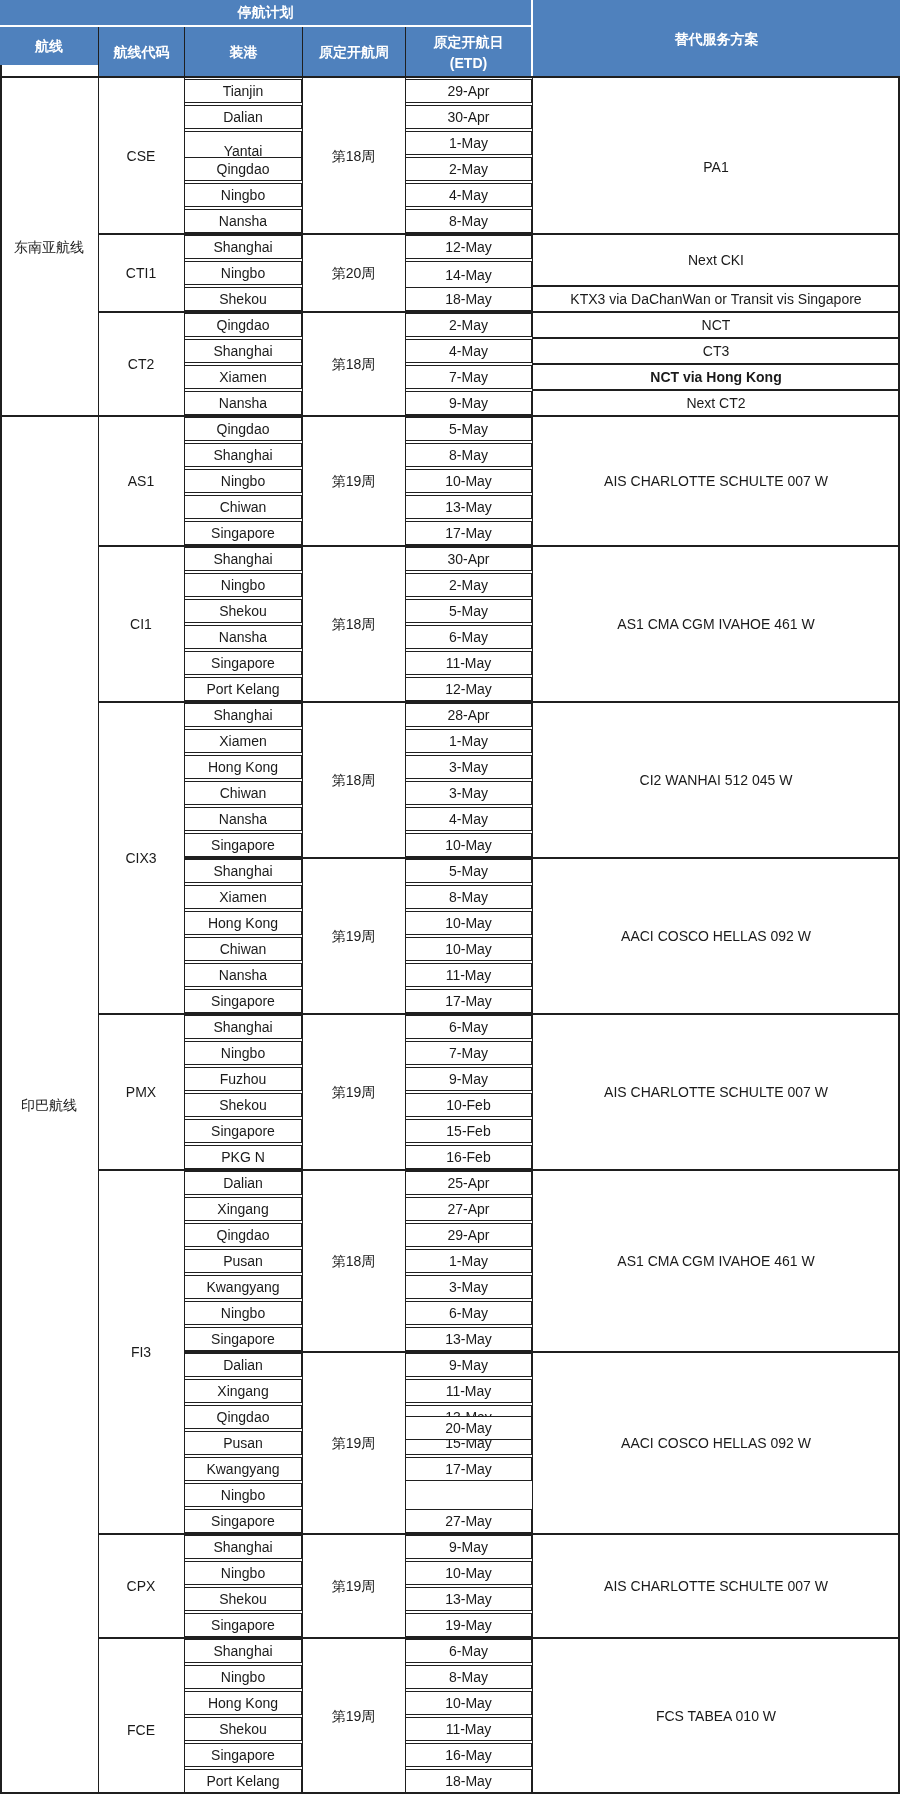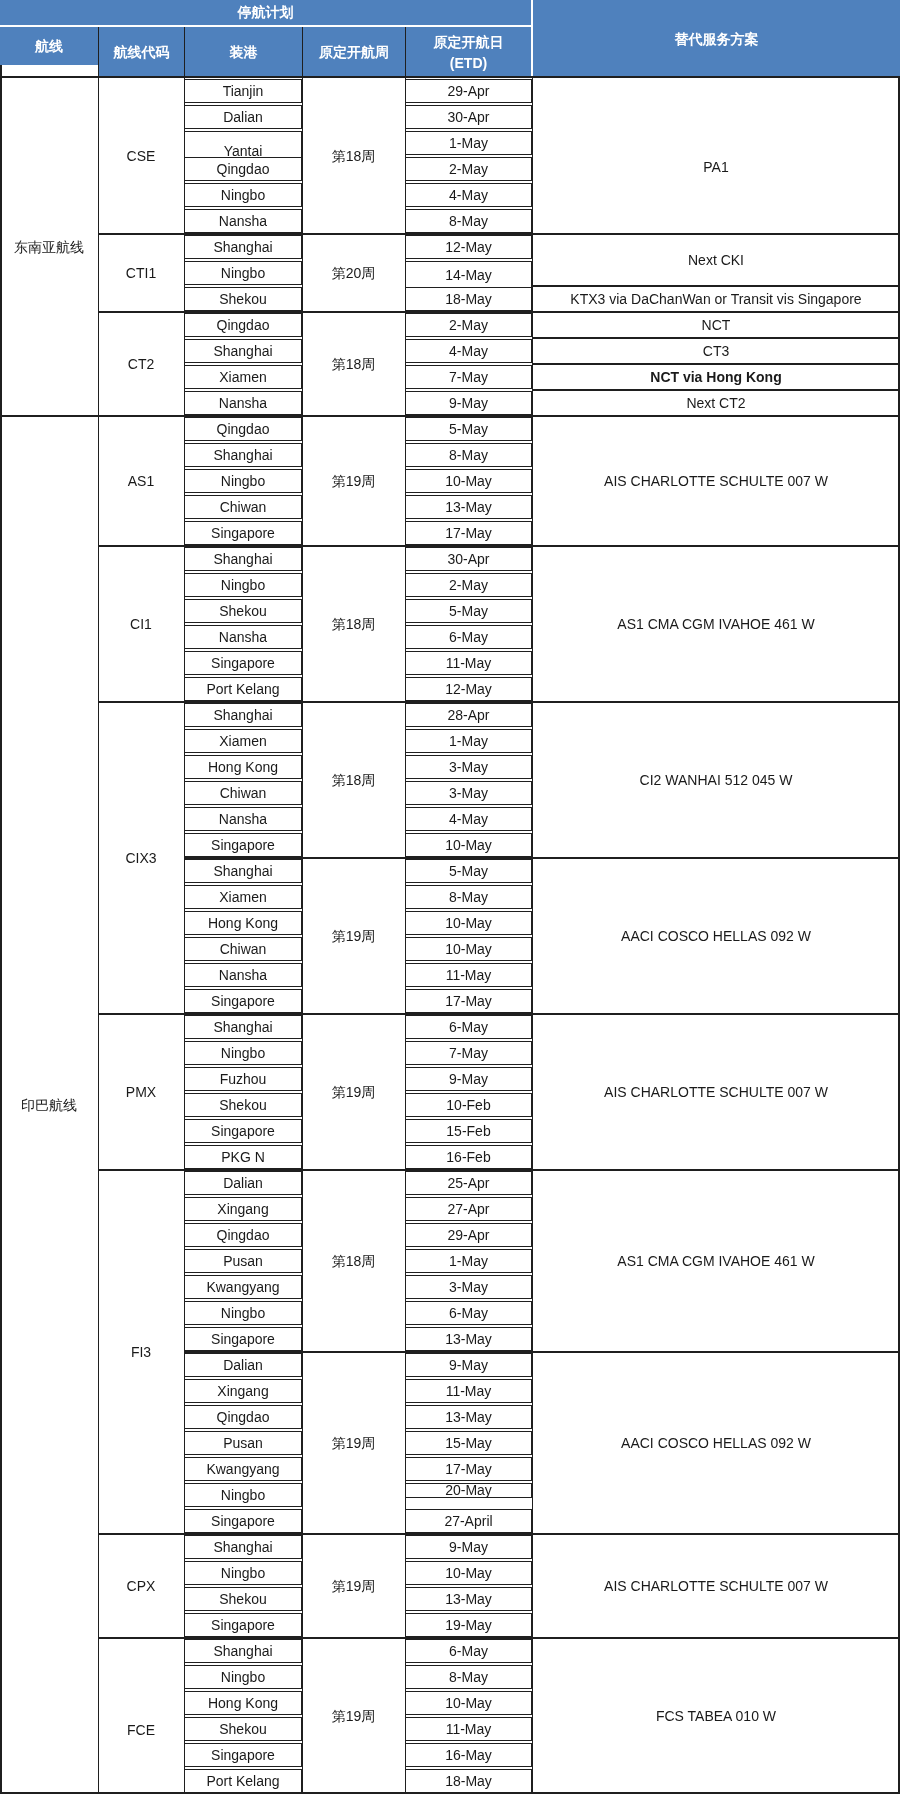--- a/index.html
+++ b/index.html
@@ -225,23 +225,23 @@
       <div class="cell box" style="left: 405px; top: 1353px; width: 127px; height: 24px;">9-May</div>
       <div class="cell box" style="left: 184px; top: 1379px; width: 118px; height: 24px;">Xingang</div>
       <div class="cell box" style="left: 405px; top: 1379px; width: 127px; height: 24px;">11-May</div>
       <div class="cell box" style="left: 184px; top: 1405px; width: 118px; height: 24px;">Qingdao</div>
       <div class="cell box" style="left: 405px; top: 1405px; width: 127px; height: 24px;">13-May</div>
       <div class="cell box" style="left: 184px; top: 1431px; width: 118px; height: 24px;">Pusan</div>
       <div class="cell box" style="left: 405px; top: 1431px; width: 127px; height: 24px;">15-May</div>
       <div class="cell box" style="left: 184px; top: 1457px; width: 118px; height: 24px;">Kwangyang</div>
       <div class="cell box" style="left: 405px; top: 1457px; width: 127px; height: 24px;">17-May</div>
       <div class="cell box" style="left: 184px; top: 1483px; width: 118px; height: 24px;">Ningbo</div>
-      <div class="cell box" style="left: 405px; top: 1483px; width: 127px; height: 15px;">20-May</div>
+      <div class="cell box" style="left: 405px; top: 1416px; width: 127px; height: 24px;">20-May</div>
       <div class="cell box" style="left: 184px; top: 1509px; width: 118px; height: 24px;">Singapore</div>
-      <div class="cell box" style="left: 405px; top: 1509px; width: 127px; height: 24px;">27-April</div>
+      <div class="cell box" style="left: 405px; top: 1509px; width: 127px; height: 24px;">27-May</div>
       <div class="cell" style="left: 98px; top: 1534px; width: 86px; height: 104px;">CPX</div>
       <div class="rule" style="left: 98px; top: 1533px; width: 802px; height: 2px;"></div>
       <div class="cell" style="left: 302px; top: 1534px; width: 103px; height: 104px;">第19周</div>
       <div class="cell" style="left: 532px; top: 1534px; width: 368px; height: 104px;">AIS CHARLOTTE SCHULTE 007 W</div>
       <div class="cell box" style="left: 184px; top: 1535px; width: 118px; height: 24px;">Shanghai</div>
       <div class="cell box" style="left: 405px; top: 1535px; width: 127px; height: 24px;">9-May</div>
       <div class="cell box" style="left: 184px; top: 1561px; width: 118px; height: 24px;">Ningbo</div>
       <div class="cell box" style="left: 405px; top: 1561px; width: 127px; height: 24px;">10-May</div>
       <div class="cell box" style="left: 184px; top: 1587px; width: 118px; height: 24px;">Shekou</div>
       <div class="cell box" style="left: 405px; top: 1587px; width: 127px; height: 24px;">13-May</div>

